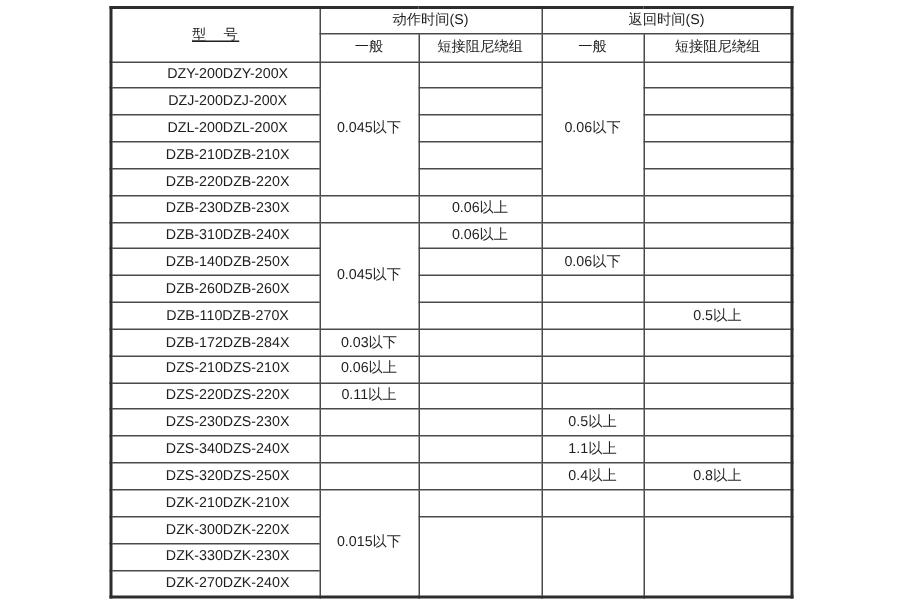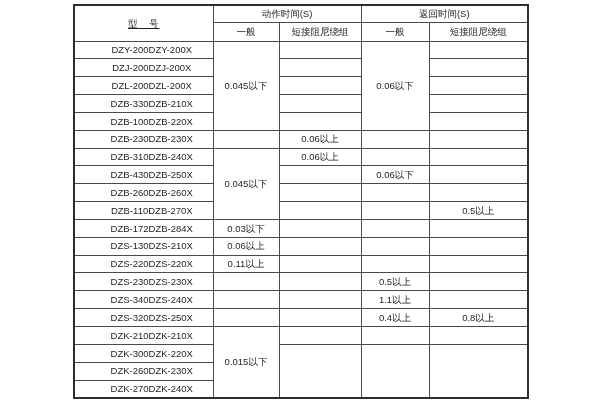--- a/index.html
+++ b/index.html
@@ -104,31 +104,31 @@
               <span>DZL-200</span>
               <span>DZL-200X</span>
             </div>
           </td>
         <td></td>
         <td></td>
       </tr>
       <tr>
         <td>
             <div class="model-pair">
-              <span>DZB-330</span>
+              <span>DZB-210</span>
               <span>DZB-210X</span>
             </div>
           </td>
         <td></td>
         <td></td>
       </tr>
       <tr>
         <td>
             <div class="model-pair">
-              <span>DZB-100</span>
+              <span>DZB-220</span>
               <span>DZB-220X</span>
             </div>
           </td>
         <td></td>
         <td></td>
       </tr>
       <tr>
         <td>
             <div class="model-pair">
               <span>DZB-230</span>
@@ -148,21 +148,21 @@
             </div>
           </td>
         <td rowspan="4">0.045以下</td>
         <td>0.06以上</td>
         <td></td>
         <td></td>
       </tr>
       <tr>
         <td>
             <div class="model-pair">
-              <span>DZB-430</span>
+              <span>DZB-140</span>
               <span>DZB-250X</span>
             </div>
           </td>
         <td></td>
         <td>0.06以下</td>
         <td></td>
       </tr>
       <tr>
         <td>
             <div class="model-pair">
@@ -193,21 +193,21 @@
             </div>
           </td>
         <td>0.03以下</td>
         <td></td>
         <td></td>
         <td></td>
       </tr>
       <tr>
         <td>
             <div class="model-pair">
-              <span>DZS-130</span>
+              <span>DZS-210</span>
               <span>DZS-210X</span>
             </div>
           </td>
         <td>0.06以上</td>
         <td></td>
         <td></td>
         <td></td>
       </tr>
       <tr>
         <td>
@@ -276,21 +276,21 @@
               <span>DZK-220X</span>
             </div>
           </td>
         <td rowspan="3"></td>
         <td rowspan="3"></td>
         <td rowspan="3"></td>
       </tr>
       <tr>
         <td>
             <div class="model-pair">
-              <span>DZK-260</span>
+              <span>DZK-330</span>
               <span>DZK-230X</span>
             </div>
           </td>
       </tr>
       <tr>
         <td>
             <div class="model-pair">
               <span>DZK-270</span>
               <span>DZK-240X</span>
             </div>

